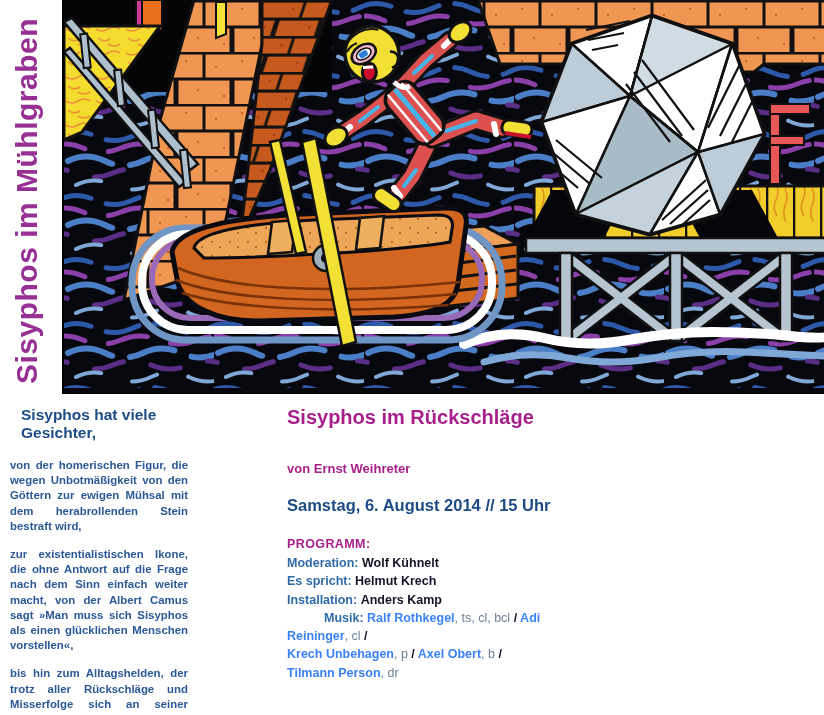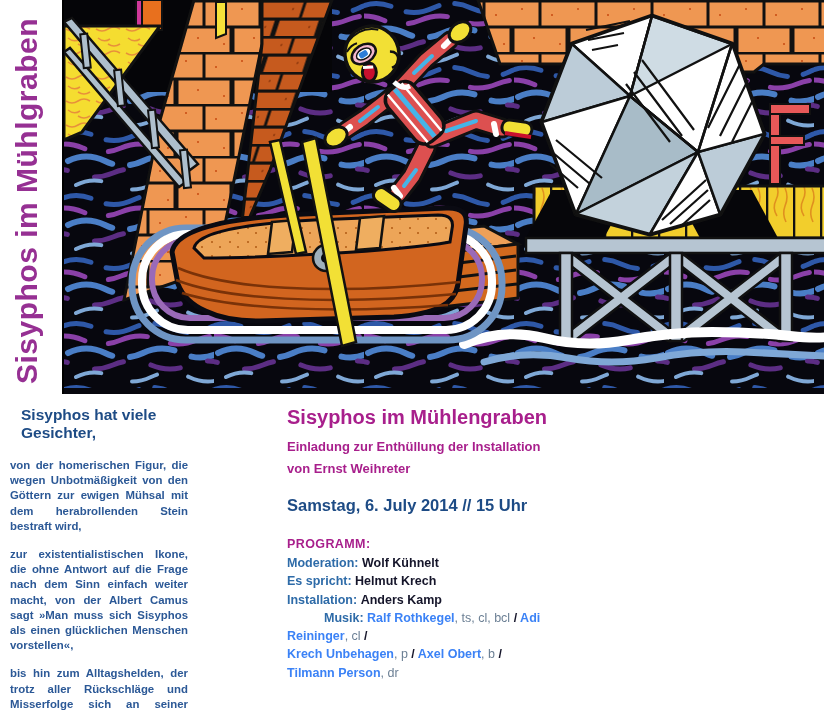--- a/index.html
+++ b/index.html
@@ -239,26 +239,26 @@
 
   <div class="leftcol">
     <h2>Sisyphos hat viele Gesichter,</h2>
     <p>von der homerischen Figur, die wegen Unbotmäßigkeit von den Göttern zur ewigen Mühsal mit dem herabrollenden Stein bestraft wird,</p>
     <p>zur existentialistischen Ikone, die ohne Antwort auf die Frage nach dem Sinn einfach weiter macht, von der Albert Camus sagt »Man muss sich Sisyphos als einen glücklichen Menschen vorstellen«,</p>
     <p>bis hin zum Alltagshelden, der trotz aller Rückschläge und Misserfolge sich an seiner selbstgestellten Aufgabe abarbeitet,</p>
 
   </div>
 
   <div class="rightcol">
-    <h1 class="rc-title">Sisyphos im Mühlengraben</h1>
+    <h1 class="rc-title">Sisyphos im Rückschläge</h1>
     <p class="rc-sub">
-      <span>Einladung zur Enthüllung der Installation</span><br>
+      <br>
       <span>von Ernst Weihreter</span>
     </p>
-    <p class="rc-date">Samstag, 6. July 2014 // 15 Uhr</p>
+    <p class="rc-date">Samstag, 6. August 2014 // 15 Uhr</p>
 
     <p class="sec-head">PROGRAMM:</p>
     <div class="prog-line">
       <span class="p-label">Moderation:</span>
       <span class="p-name">Wolf Kühnelt</span>
     </div>
     <div class="prog-line">
       <span class="p-label">Es spricht:</span>
       <span class="p-name">Helmut Krech</span>
     </div>

